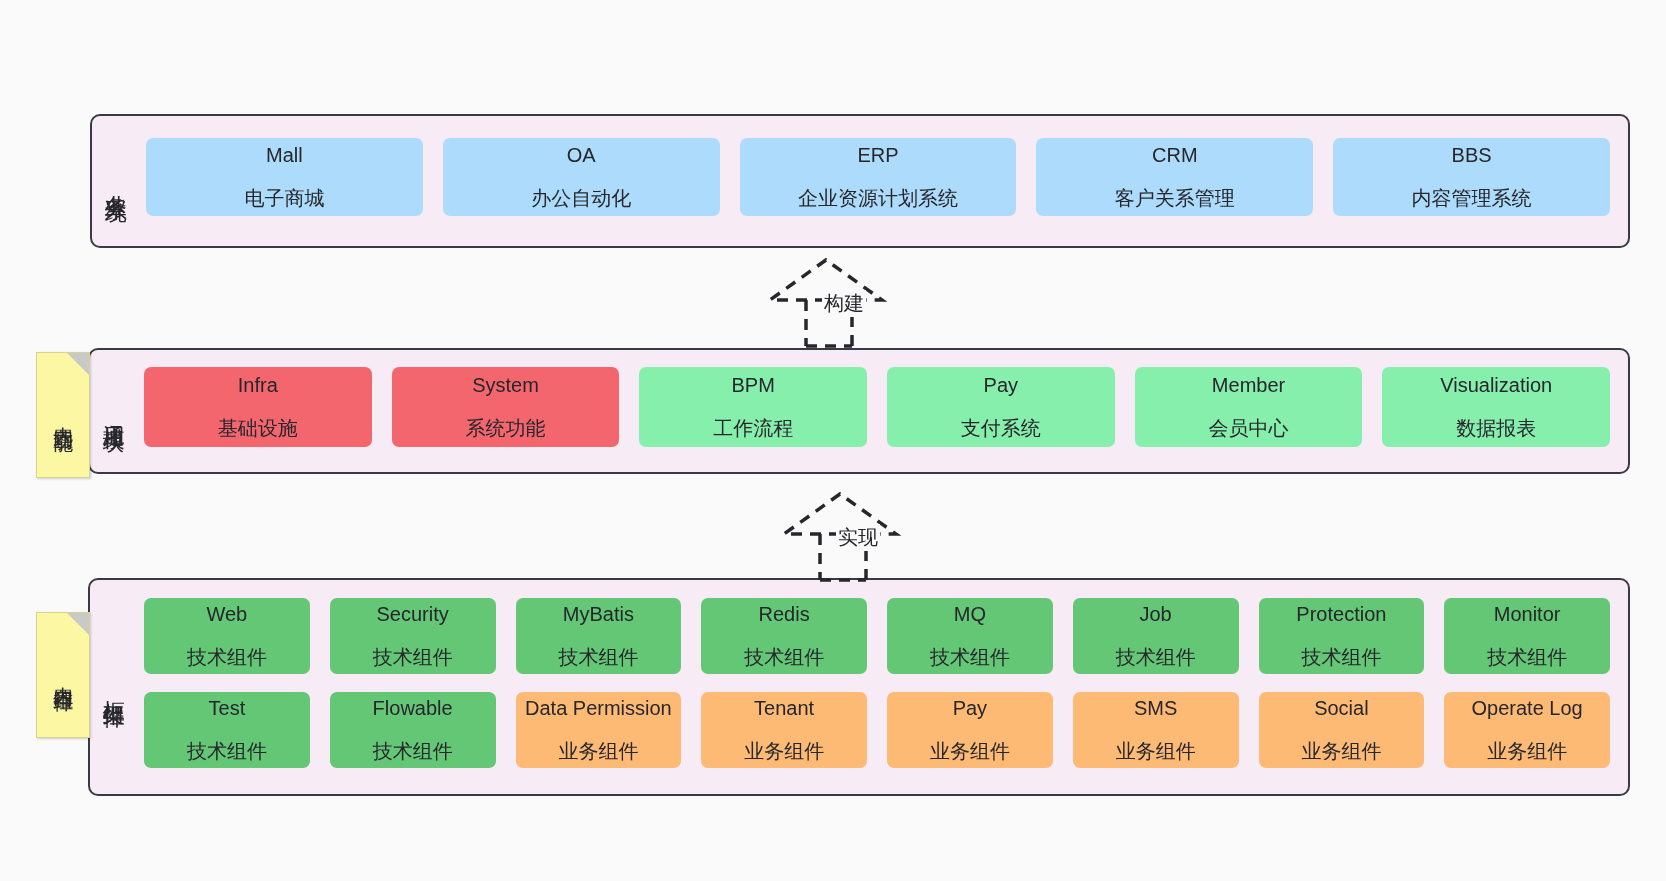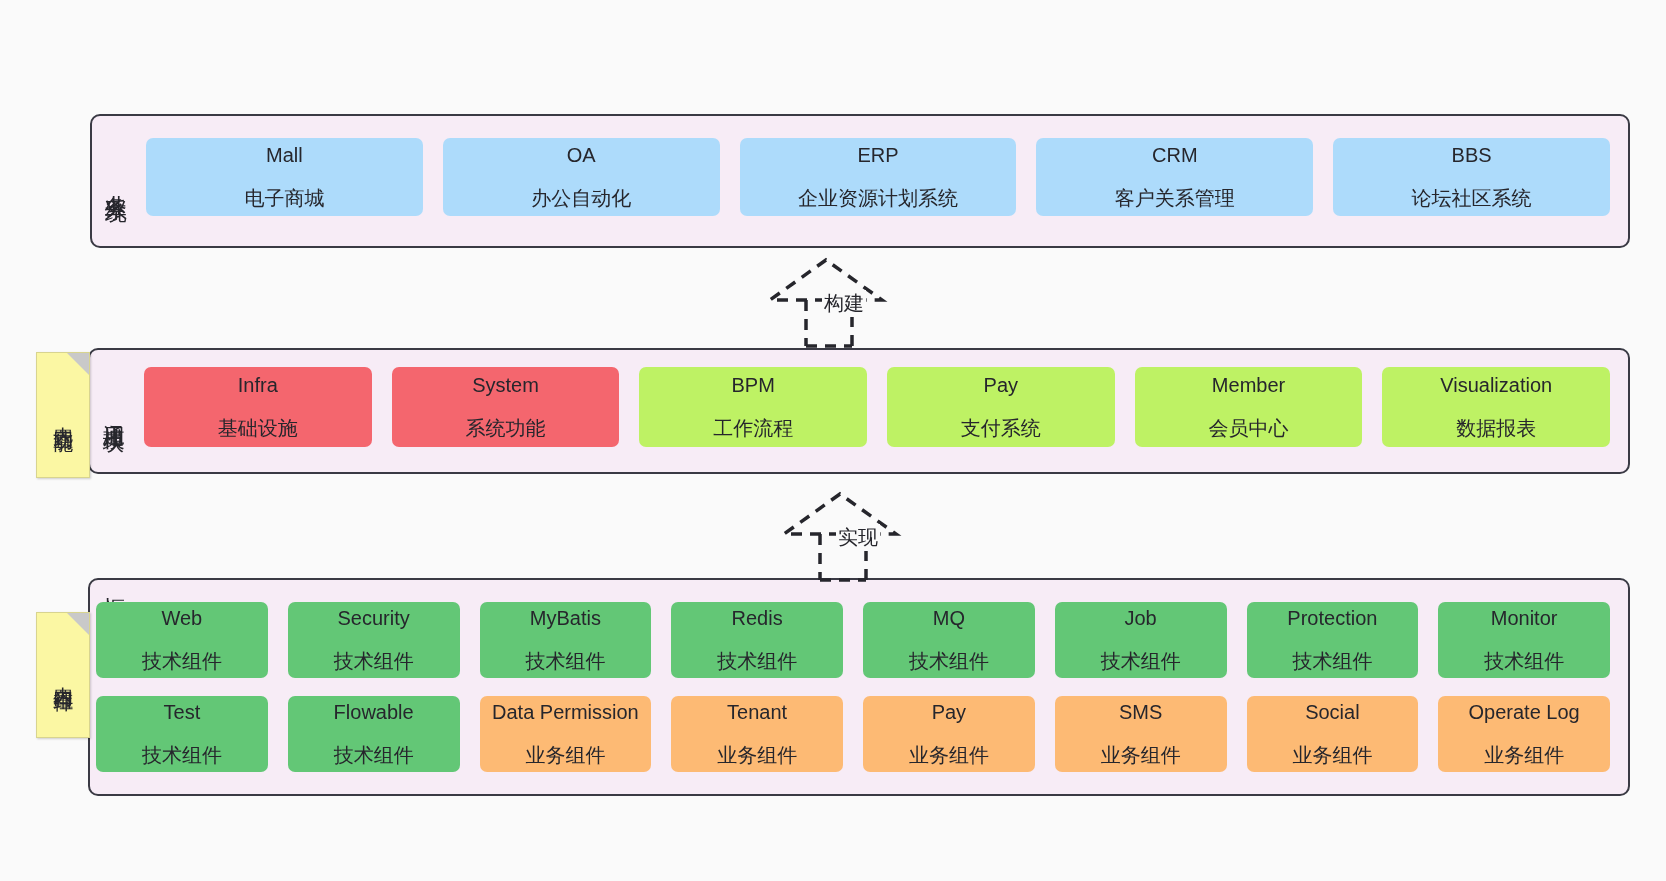--- a/index.html
+++ b/index.html
@@ -70,21 +70,21 @@
     padding: 6px 4px;
     box-sizing: border-box;
     user-select: none;
   }
   .cell .en { display: block; }
   .cell .cn { display: block; margin-top: 16px; }
 
   
   .c-blue      { background: #addbfb; }
   .c-red       { background: #f4666e; }
-  .c-pink      { background: #bef264; align-items: center; }
+  .c-pink      { background: #86efac; align-items: center; }
   .c-green     { background: #63c776; }
   .c-lightgreen{ background: #fdba74; }
 
   
   .h-business { height: 78px; }
   .h-common   { height: 80px; }
   .h-frame    { height: 76px; }
 
   
   .sticky {
@@ -150,21 +150,21 @@
         <div class="cell c-blue h-business">
           <span class="en">ERP</span>
           <span class="cn">企业资源计划系统</span>
         </div>
         <div class="cell c-blue h-business">
           <span class="en">CRM</span>
           <span class="cn">客户关系管理</span>
         </div>
         <div class="cell c-blue h-business">
           <span class="en">BBS</span>
-          <span class="cn">论坛社区系统</span>
+          <span class="cn">内容管理系统</span>
         </div>
       </div>
     </div>
   </div>
 
   <div class="gen-arrow" style="left:760px; top:256px;">
     <svg width="150" height="92" viewBox="0 0 150 92">
 
       <path d="M 66 44 L 10 44 L 66 4 L 122 44 L 66 44" fill="#fafafa" stroke="#26262c" stroke-width="3.5" stroke-dasharray="11 8" stroke-linejoin="miter"></path>
 
@@ -216,21 +216,21 @@
       <path d="M 46 44 L 46 90 M 46 90 L 92 90 M 92 90 L 92 44" fill="none" stroke="#26262c" stroke-width="3.5" stroke-dasharray="11 8"></path>
     </svg>
     <div class="gen-label" style="left:62px; top:34px;">实现</div>
   </div>
 
   <div class="sticky" id="sticky-frame" style="left:36px; top:612px; width:52px; height:124px;">
     <span class="fold"></span>
     <span>内置组件</span>
   </div>
 
-  <div class="layer-panel" id="panel-frame" style="left:88px; top:578px; width:1542px; height:218px;flex-direction:column;">
+  <div class="layer-panel" id="panel-frame" style="left:88px; top:578px; width:1542px; height:218px;">
     <div class="layer-title">框架组件</div>
     <div class="layer-body">
 
       <div class="row">
         <div class="cell c-green h-frame">
           <span class="en">Web</span>
           <span class="cn">技术组件</span>
         </div>
         <div class="cell c-green h-frame">
           <span class="en">Security</span>

